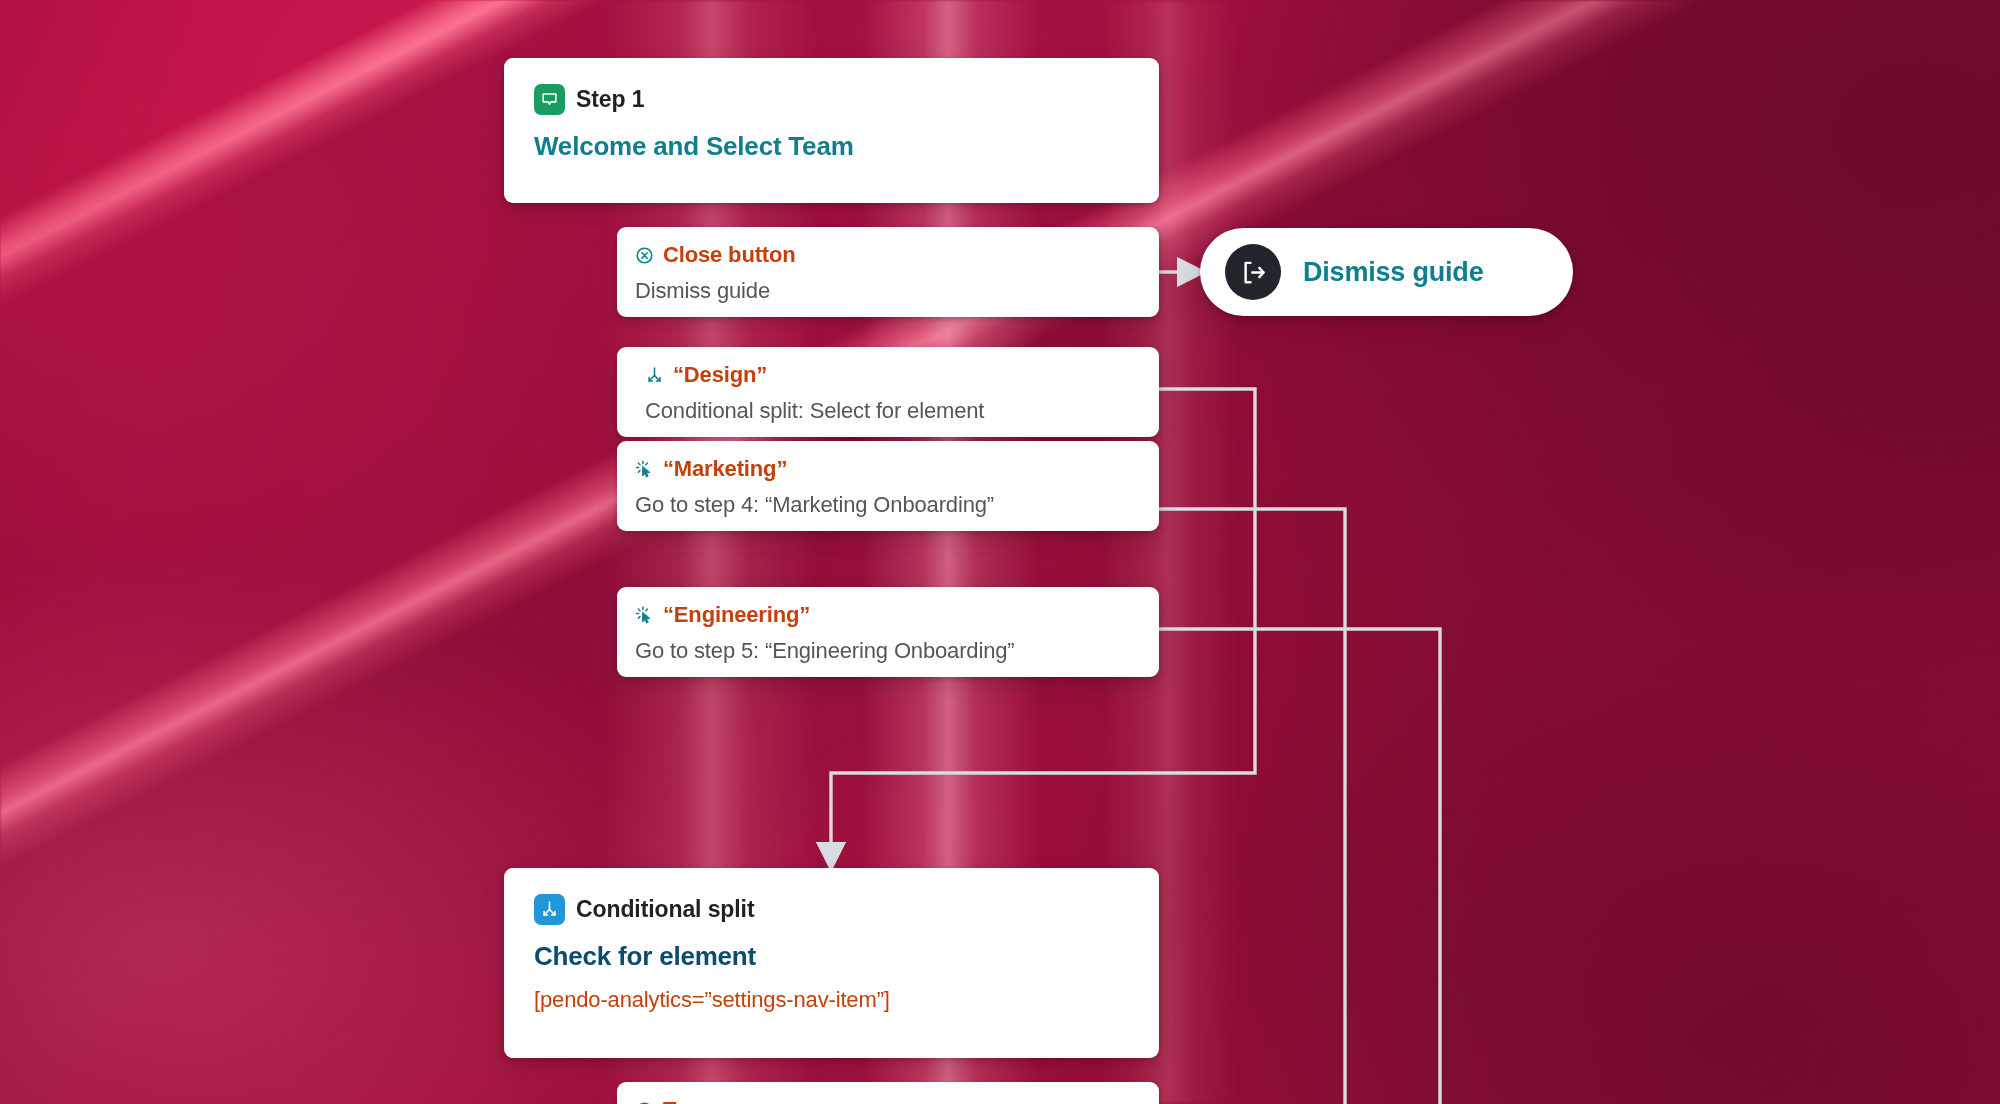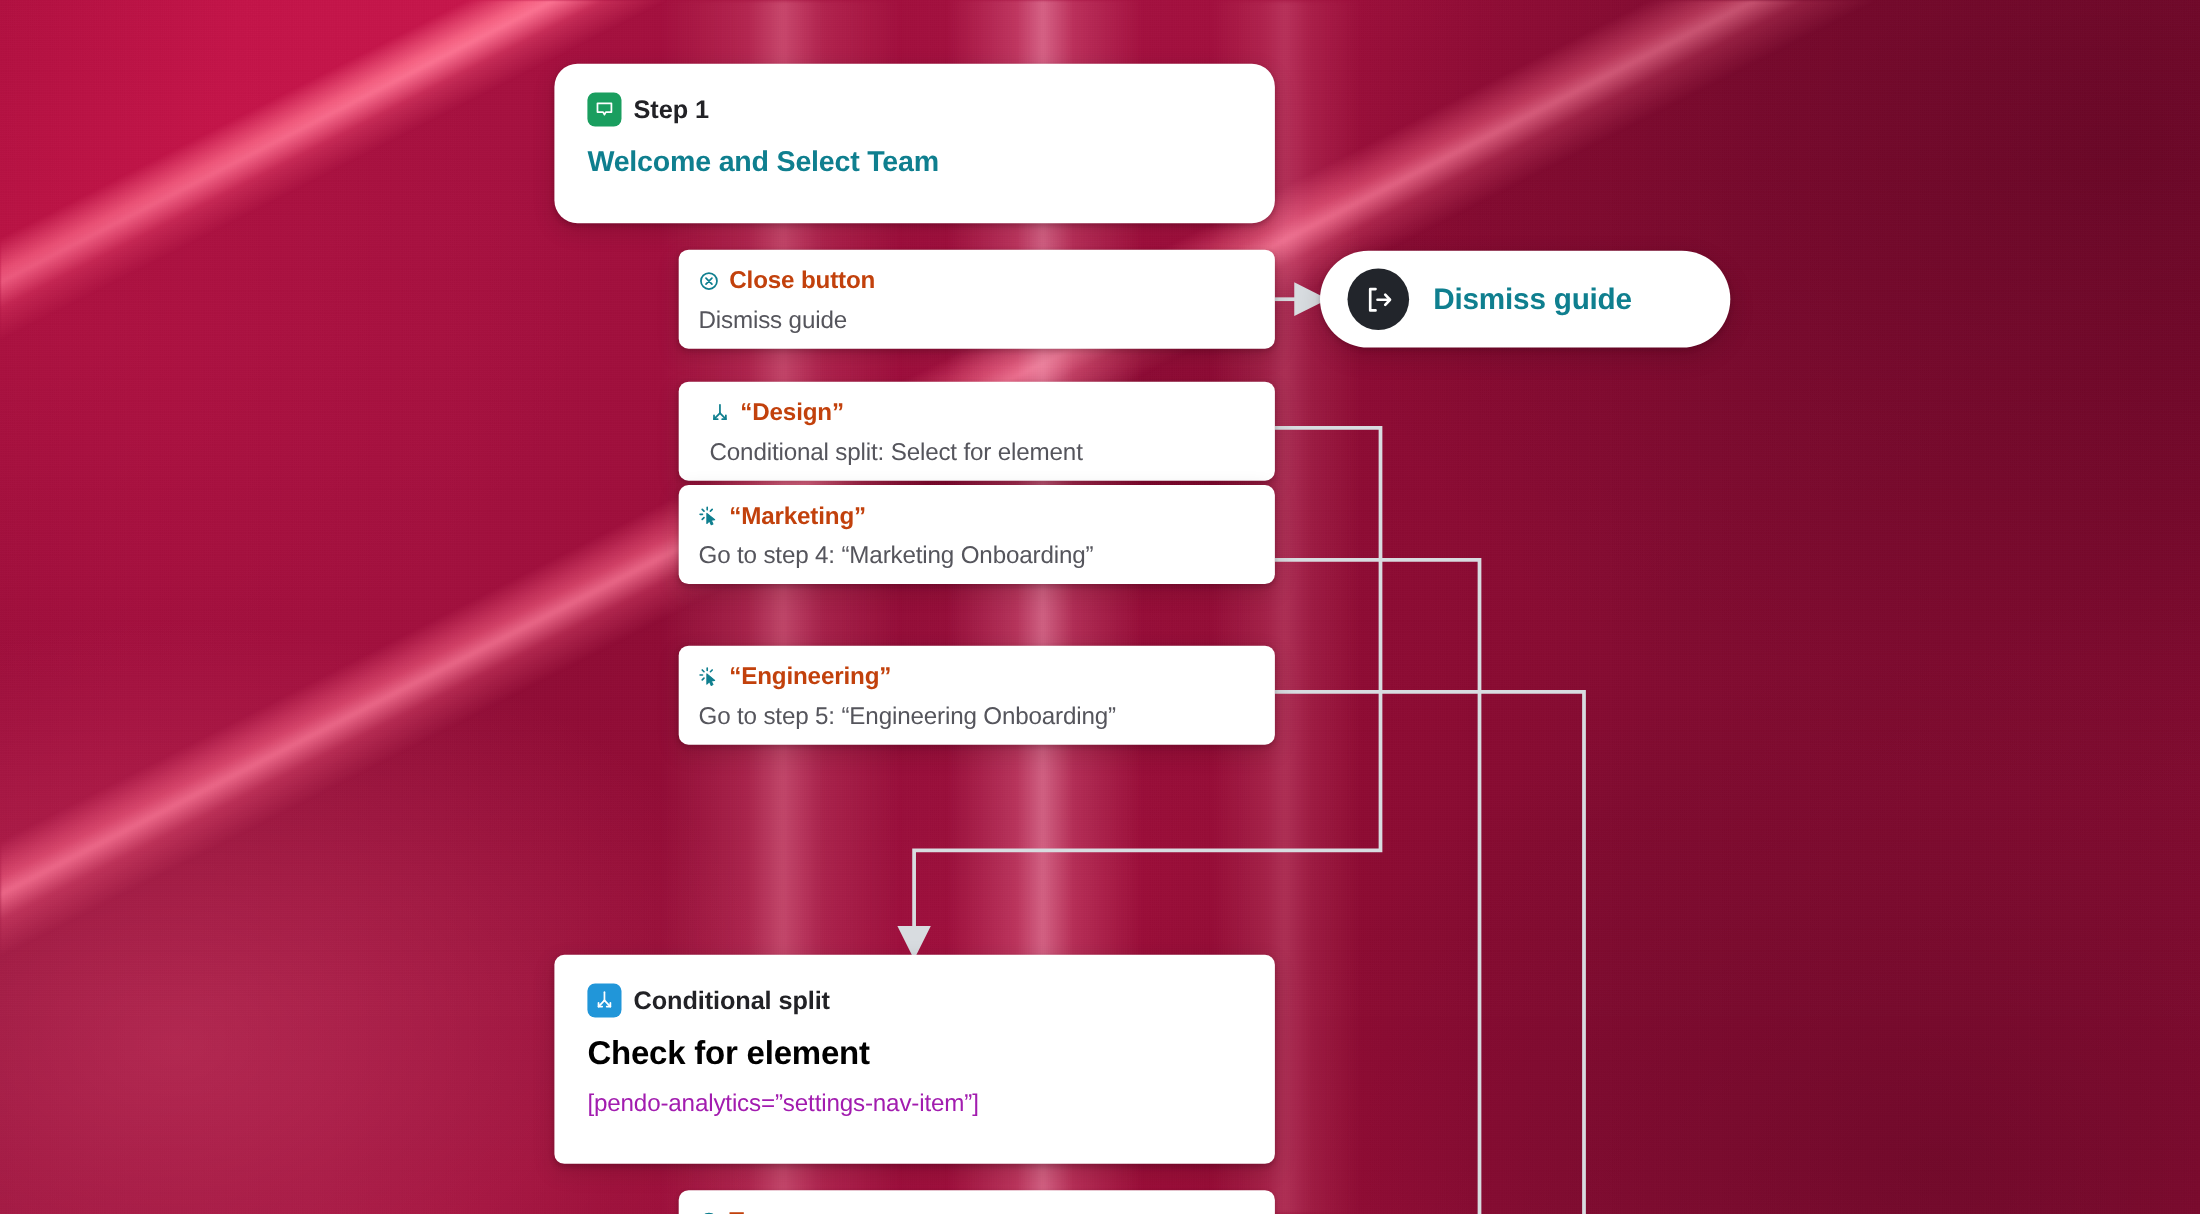--- a/index.html
+++ b/index.html
@@ -154,21 +154,20 @@
     box-shadow: 0 2px 5px rgba(40,0,15,0.22), 0 7px 20px rgba(40,0,15,0.16);
   }
 
   
   #card-step1 {
     left: 504px;
     top: 58px;
     width: 655px;
     height: 145px;
     padding: 26px 30px 0 30px;
-    border-radius: 21px;
   }
 
   .step-head {
     display: flex;
     align-items: center;
     gap: 11px;
   }
 
   .badge {
     width: 31px;
@@ -277,30 +276,30 @@
   #card-cond {
     left: 504px;
     top: 868px;
     width: 655px;
     height: 190px;
     padding: 26px 30px 0 30px;
   }
 
   .cond-title {
     margin-top: 16px;
-    font-size: 30px;
+    font-size: 26px;
     font-weight: bold;
-    color: #000000;
+    color: #0c4a6e;
     letter-spacing: -0.2px;
   }
 
   .cond-selector {
     margin-top: 15px;
     font-size: 22px;
-    color: #a21caf;
+    color: #c2410c;
     letter-spacing: -0.15px;
   }
 
   
   #row-bottom {
     position: absolute;
     left: 617px;
     top: 1082px;
     width: 542px;
     height: 90px;

